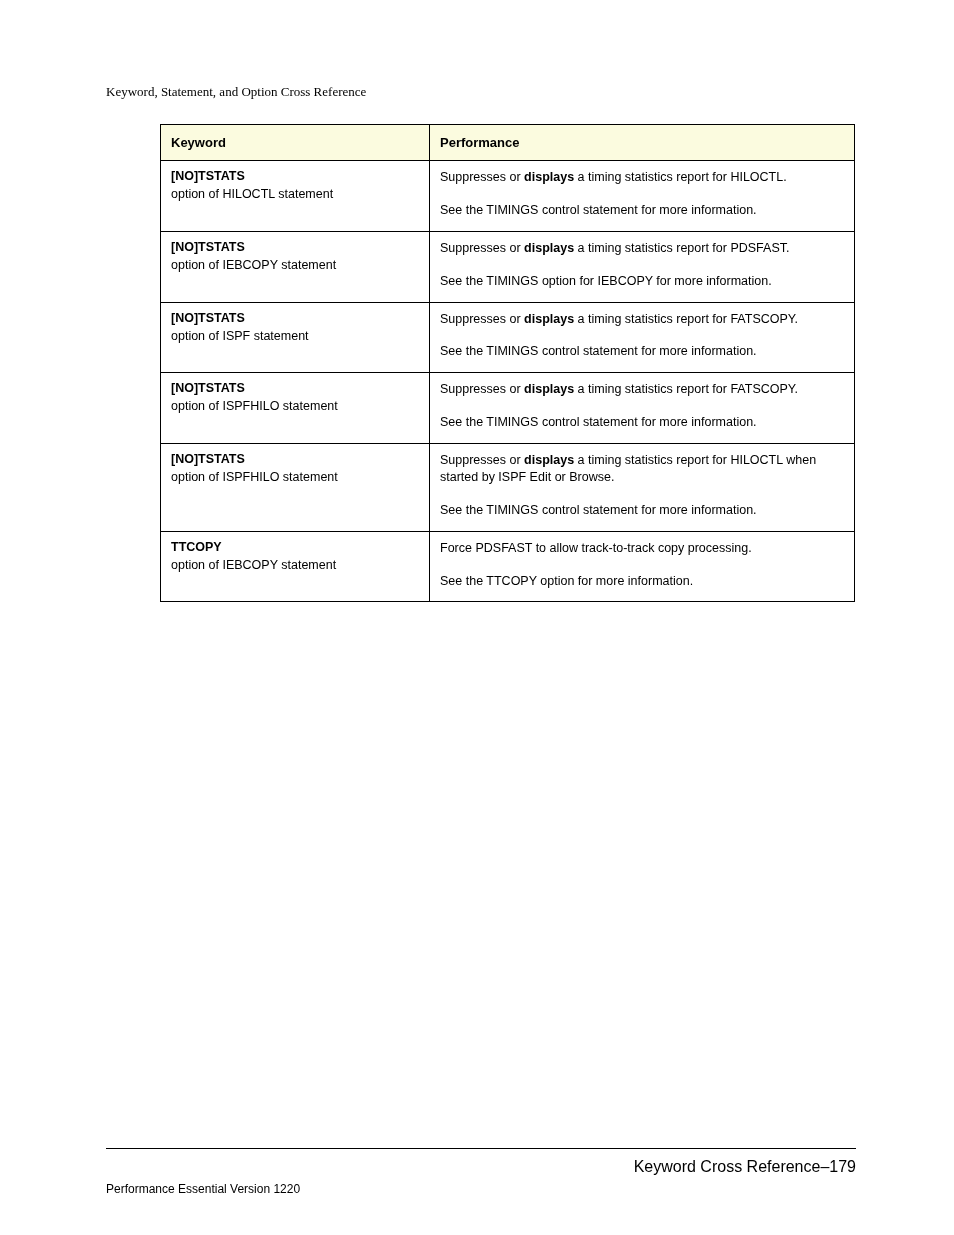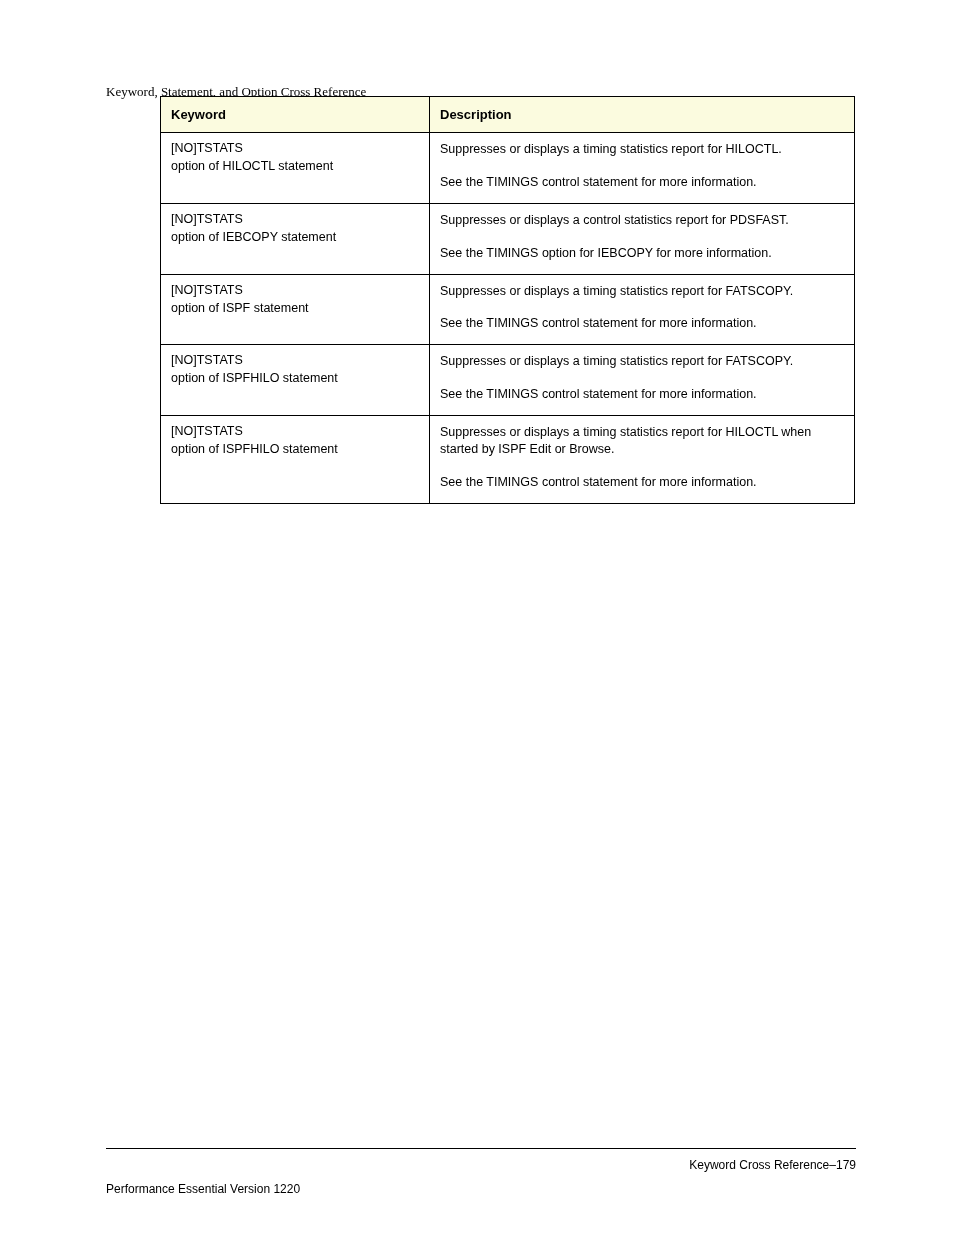--- a/index.html
+++ b/index.html
@@ -14,76 +14,76 @@
   }
   .page-title-line {
     position: absolute;
     top: 84px;
     left: 106px;
     font-size: 13px;
     font-family: Liberation Serif, serif;
   }
   table.main {
     position: absolute;
-    top: 96px;
+    top: 124px;
     left: 160px;
     border-collapse: collapse;
     width: 695px;
     font-size: 12.5px;
   }
   table.main th, table.main td {
     border: 1px solid #000;
     vertical-align: top;
     padding: 8px 10px 8px 10px;
     text-align: left;
   }
   table.main th {
     background: #fbfbdf;
     font-weight: bold;
     font-size: 13px;
     padding-top: 10px;
     padding-bottom: 10px;
   }
   table.main th.col1 { width: 248px; }
   table.main td.col1 { width: 248px; }
-  .bold { font-weight: normal; }
+  .bold { font-weight: bold; }
   .desc { line-height: 1.35; }
   .desc .bold { display: inline; margin-top: 40px; }
   .see { margin-top: 16px; }
   .footer-rule {
     position: absolute;
     left: 106px;
     right: 98px;
     top: 1148px;
     border-top: 1px solid #000;
   }
   .footer-left {
     position: absolute;
     left: 106px;
     top: 1182px;
     font-size: 12px;
   }
   .footer-right {
     position: absolute;
     right: 98px;
     top: 1158px;
-    font-size: 12px;
+    font-size: 16px;
   }
   td p { margin: 0 0 4px 0; }
 </style>
 </head>
 <body>
 
 <div class="page-title-line">Keyword, Statement, and Option Cross Reference</div>
 
 <table class="main">
   <thead>
     <tr>
       <th class="col1">Keyword</th>
-      <th>Description</th>
+      <th>Performance</th>
     </tr>
   </thead>
   <tbody>
     <tr>
       <td class="col1">
         <p><span class="bold">[NO]TSTATS</span></p>
         <p>option of <span>HILOCTL statement</span></p>
       </td>
       <td class="desc">
         <p>
@@ -92,21 +92,21 @@
         <p class="see">See the TIMINGS control statement for more information.</p>
       </td>
     </tr>
     <tr>
       <td class="col1">
         <p><span class="bold">[NO]TSTATS</span></p>
         <p>option of <span>IEBCOPY statement</span></p>
       </td>
       <td class="desc">
         <p>
-          <span>Suppresses or </span><span class="bold">displays</span><span> a control statistics report for PDSFAST.</span>
+          <span>Suppresses or </span><span class="bold">displays</span><span> a timing statistics report for PDSFAST.</span>
         </p>
         <p class="see">See the TIMINGS option for IEBCOPY for more information.</p>
       </td>
     </tr>
     <tr>
       <td class="col1">
         <p><span class="bold">[NO]TSTATS</span></p>
         <p>option of <span>ISPF statement</span></p>
       </td>
       <td class="desc">
@@ -133,18 +133,30 @@
         <p><span class="bold">[NO]TSTATS</span></p>
         <p>option of <span>ISPFHILO statement</span></p>
       </td>
       <td class="desc">
         <p>
           <span>Suppresses or </span><span class="bold">displays</span><span> a timing statistics report for HILOCTL when started by ISPF Edit or Browse.</span>
         </p>
         <p class="see">See the TIMINGS control statement for more information.</p>
       </td>
     </tr>
+    <tr>
+      <td class="col1">
+        <p><span class="bold">TTCOPY</span></p>
+        <p>option of <span>IEBCOPY statement</span></p>
+      </td>
+      <td class="desc">
+        <p>
+          <span>Force PDSFAST to allow track-to-track copy processing.</span>
+        </p>
+        <p class="see">See the TTCOPY option for more information.</p>
+      </td>
+    </tr>
   </tbody>
 </table>
 
 <div class="footer-rule"></div>
 <div class="footer-left">Performance Essential    Version 1220</div>
 <div class="footer-right">Keyword Cross Reference–179</div>
 
 </body></html>

